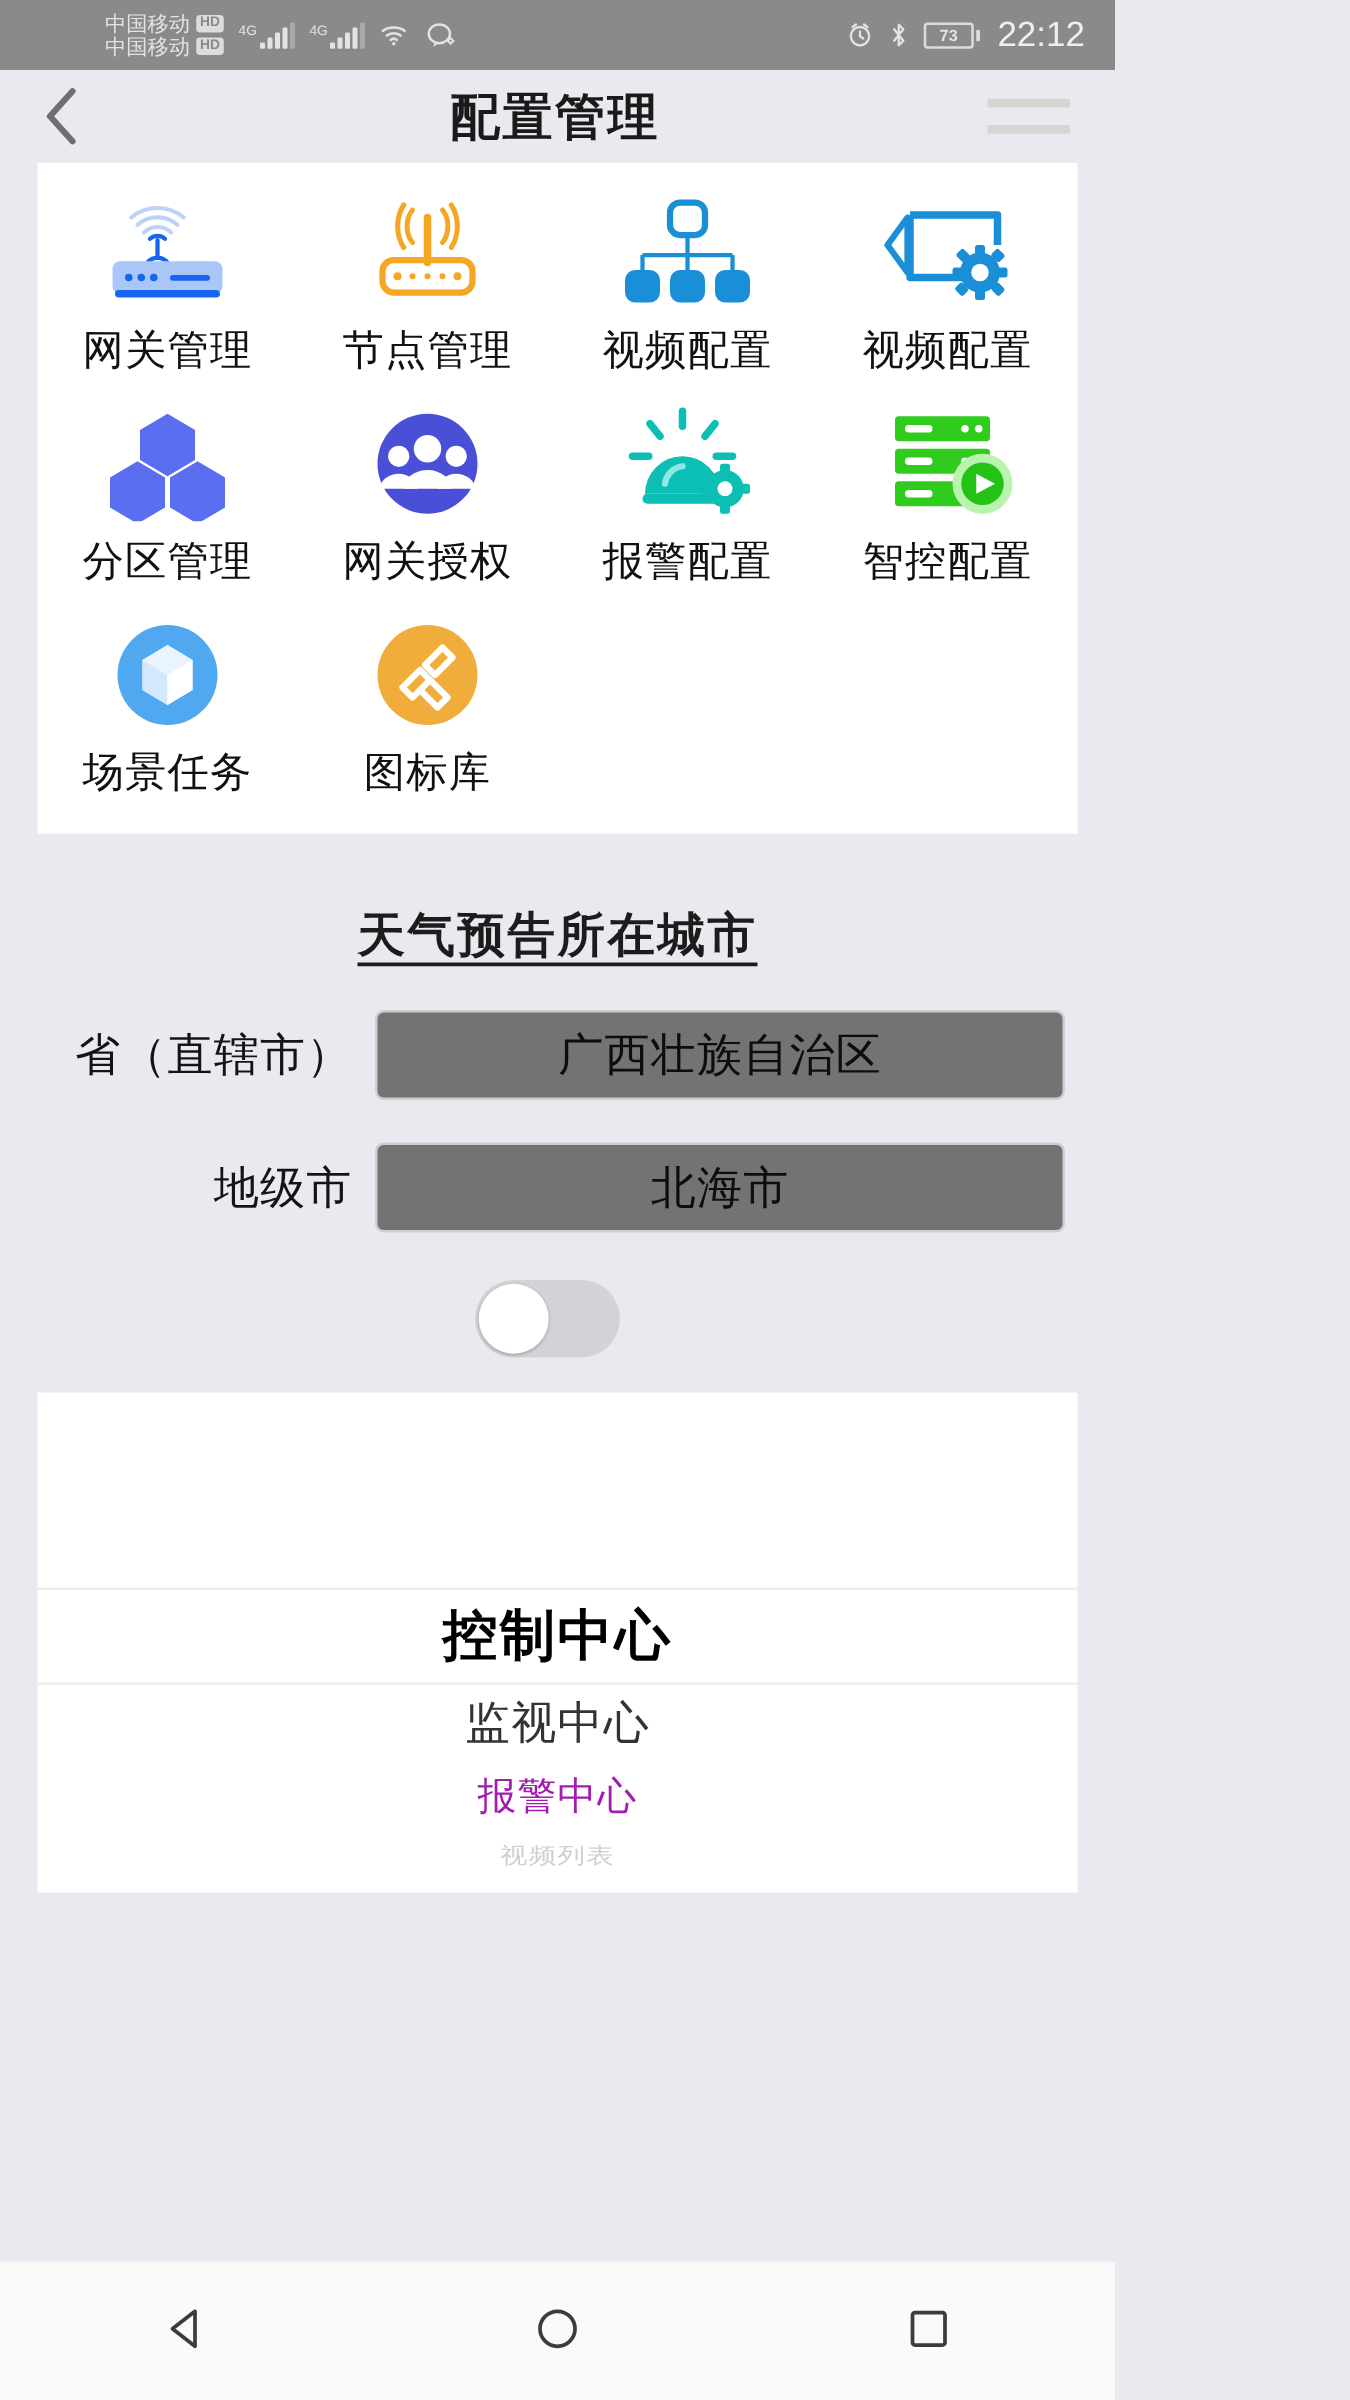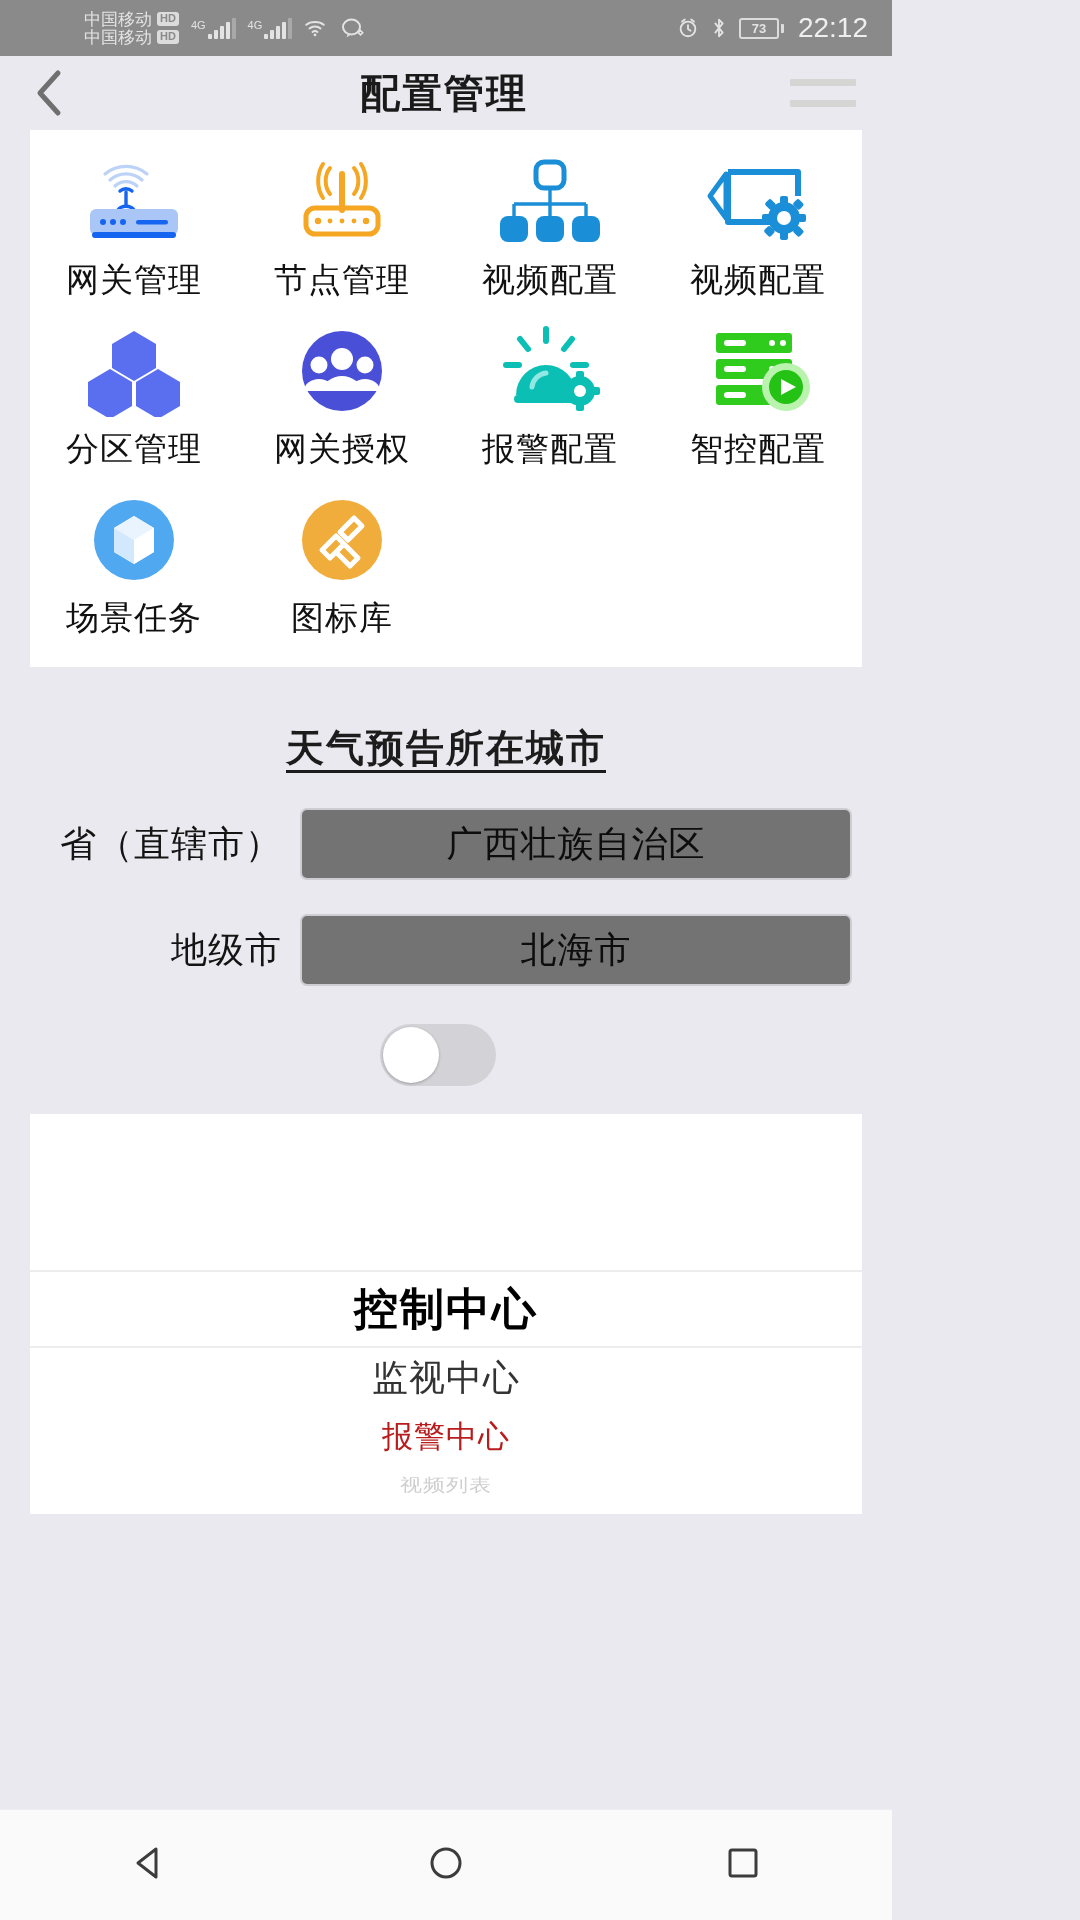--- a/index.html
+++ b/index.html
@@ -174,21 +174,21 @@
     position: absolute; left:0; right:0;
     top: 158px;
     display: flex; flex-direction: column; align-items: center;
   }
   .picker-item {
     width: 100%; text-align: center;
     white-space: nowrap;
   }
   .pi-0 { font-size: 44px; font-weight: bold; color:#000; height: 74px; line-height:74px; letter-spacing:2px;}
   .pi-1 { font-size: 36px; color:#333; height: 64px; line-height:64px; letter-spacing:1px; }
-  .pi-2 { font-size: 31px; color:#b91c1c; height: 54px; line-height:54px; letter-spacing:1px;}
+  .pi-2 { font-size: 31px; color:#a21caf; height: 54px; line-height:54px; letter-spacing:1px;}
   .pi-3 { font-size: 22px; color:#cfcfcf; height: 42px; line-height:42px; letter-spacing:1px; transform: scaleY(.8);}
   .pick-line { position:absolute; left:0; right:0; height:2px; background:#ededed;}
   .pick-line.top { top: 156px; }
   .pick-line.bot { top: 232px; }
 
   
   .spacer { flex: 1 1 auto; }
   .navbar {
     height: 110px; flex: 0 0 auto;
     background: #fafafa;

